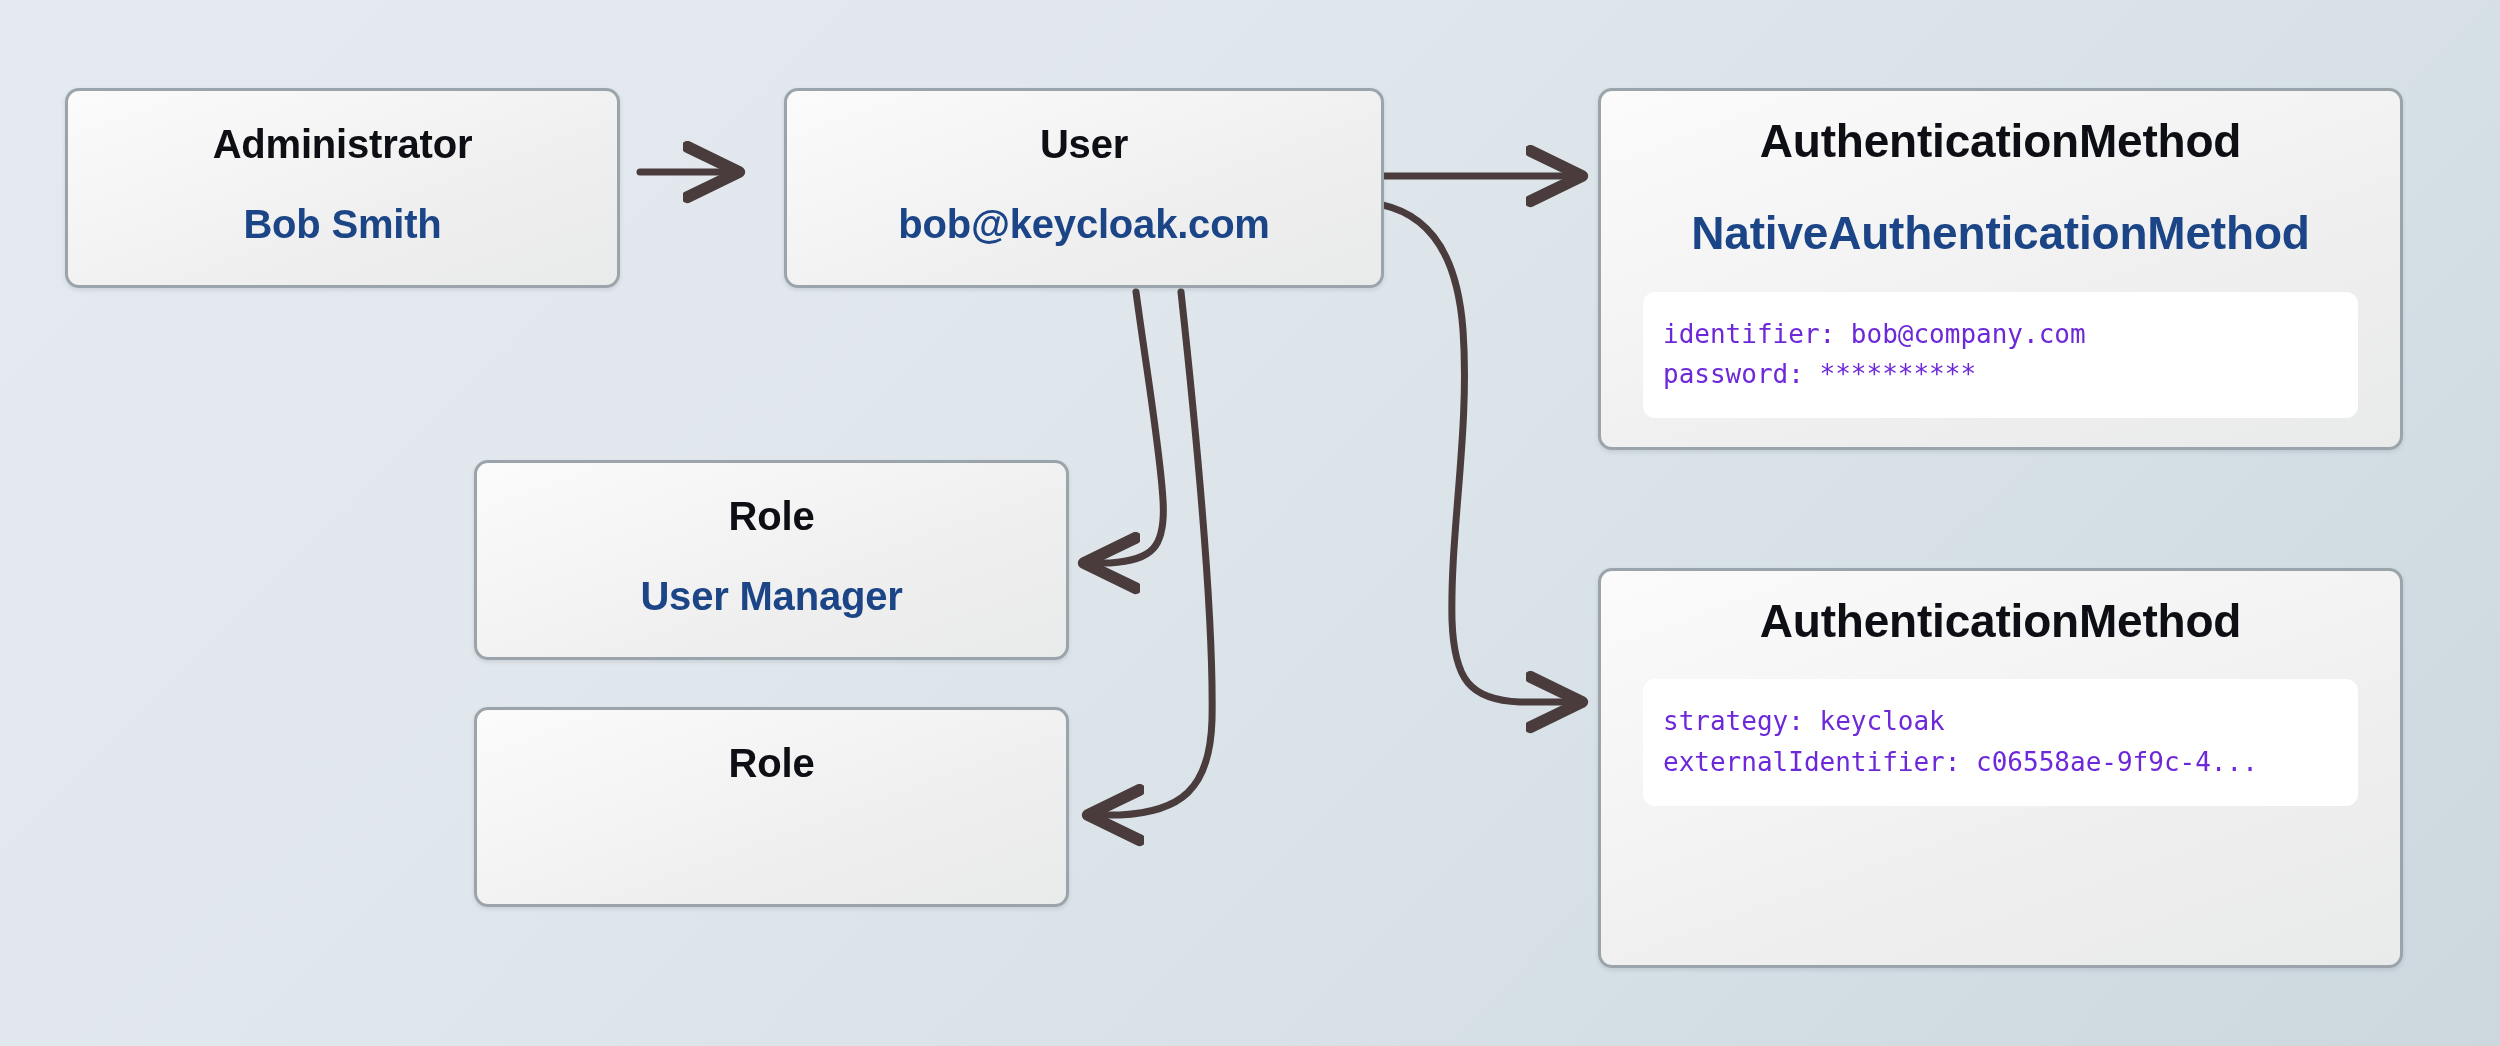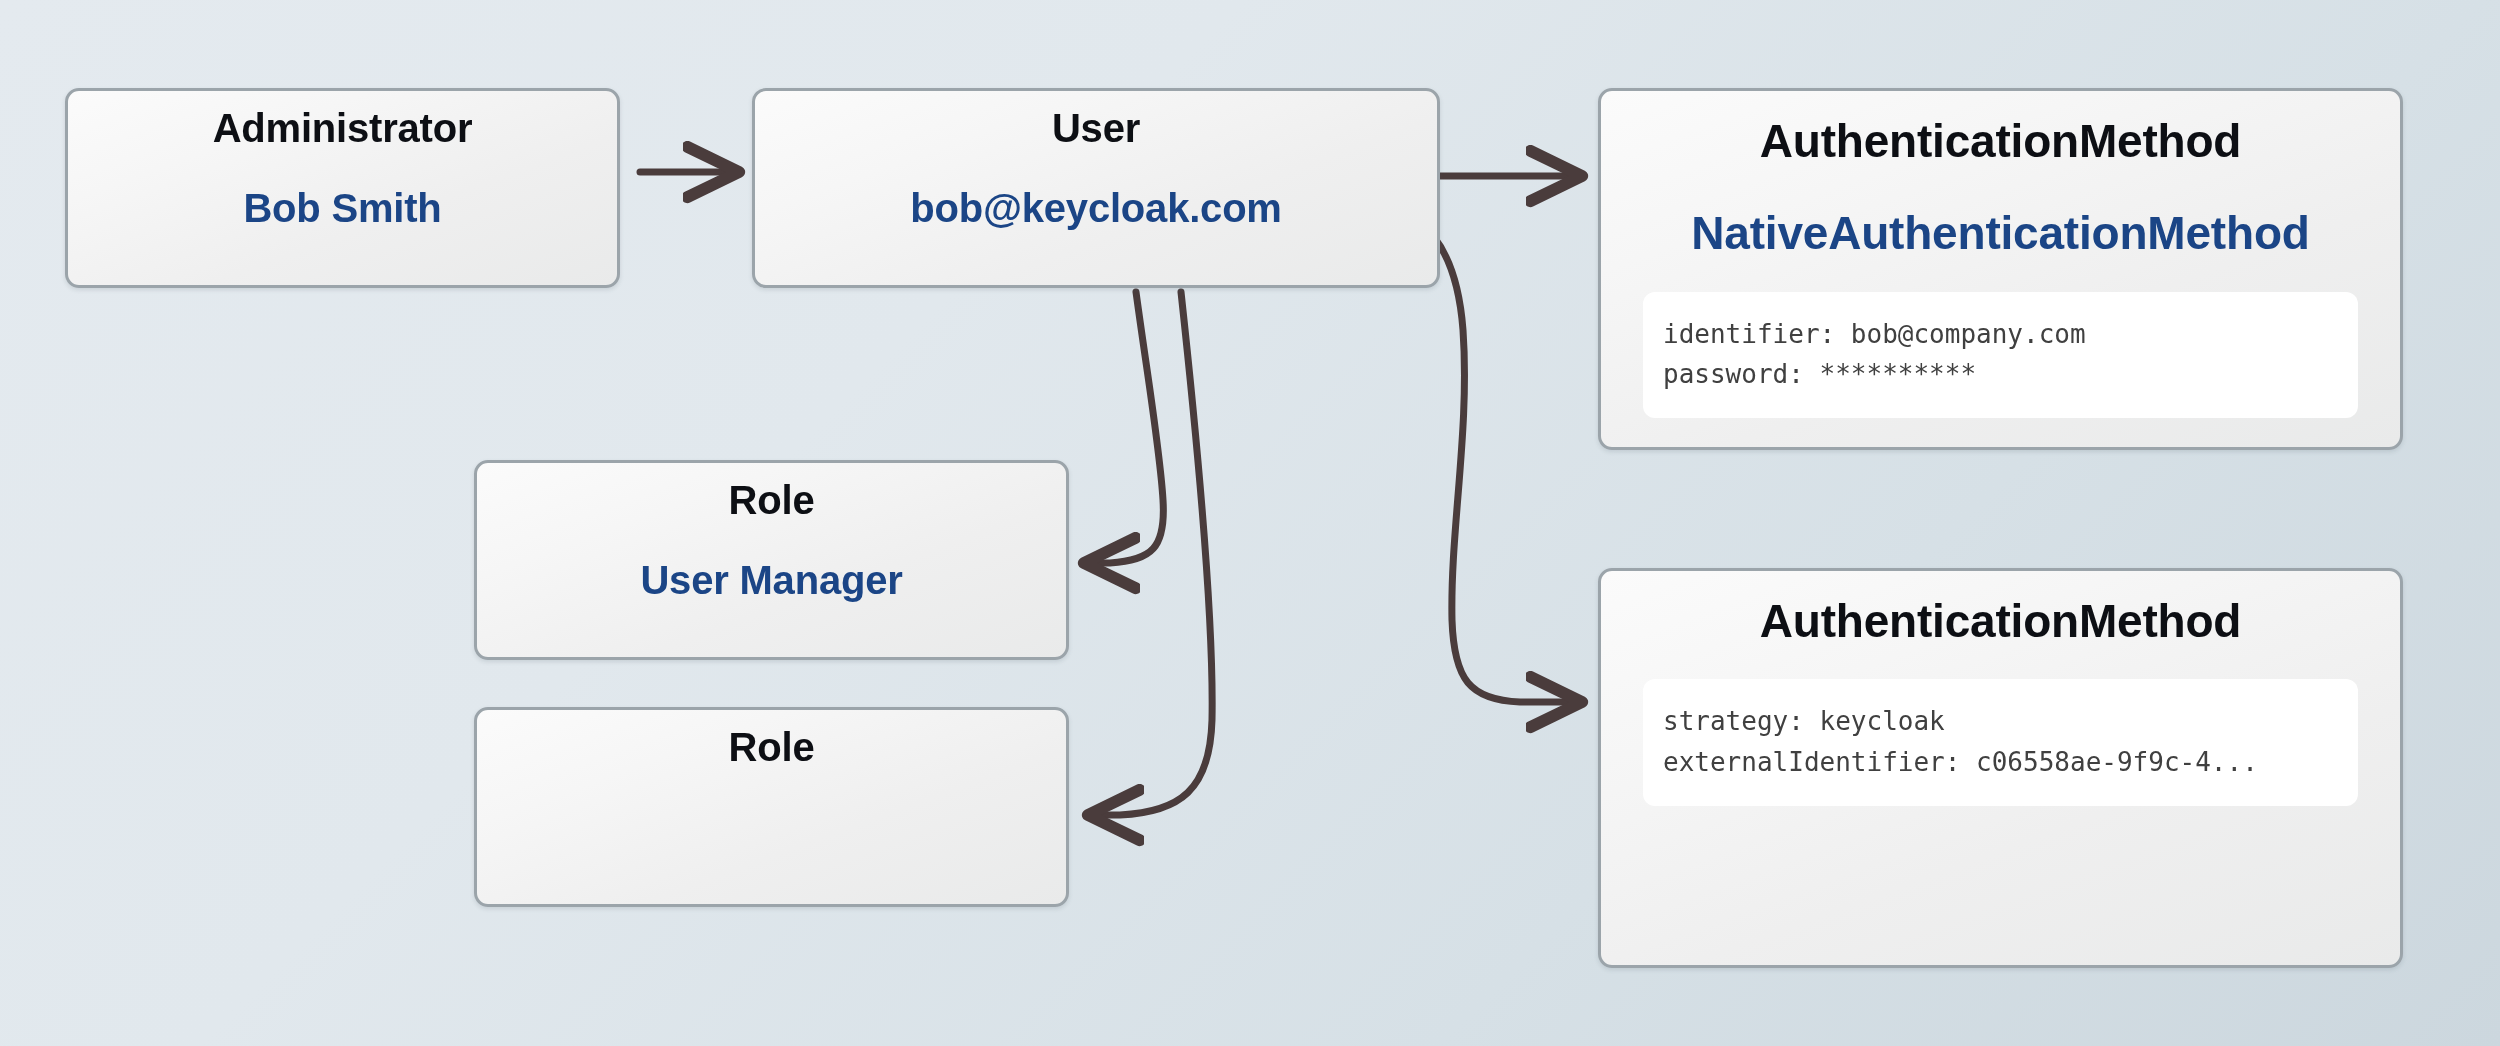--- a/index.html
+++ b/index.html
@@ -49,45 +49,45 @@
   .node-label {
     color: #1b4586;
     font-weight: bold;
     text-align: center;
     width: 100%;
     line-height: 1.05;
     letter-spacing: -0.2px;
   }
 
   
-  .node.simple .node-type  { font-size: 40px; margin-top: 16px; }
+  .node.simple .node-type  { font-size: 40px; margin-top: 32px; }
   .node.simple .node-label { font-size: 40px; margin-top: 38px; }
 
   
   .node.auth { align-items: stretch; }
   .node.auth .node-type  { font-size: 46px; margin-top: 26px; }
   .node.auth .node-label { font-size: 46px; margin-top: 44px; }
 
   .detail-box {
     margin: 34px 42px 0 42px;
     background: #ffffff;
     border-radius: 12px;
     padding: 22px 20px 24px 20px;
   }
   .detail-line {
     font-family: "DejaVu Sans Mono", "Liberation Mono", monospace;
     font-size: 26px;
-    color: #404040;
+    color: #6d28d9;
     line-height: 1.55;
     white-space: pre;
   }
 
   
   #node-administrator    { left: 65px;   top: 88px;  width: 555px;  height: 200px; }
-  #node-user             { left: 752px;  top: 88px;  width: 688px;  height: 200px; }
+  #node-user             { left: 784px;  top: 88px;  width: 600px;  height: 200px; }
   #node-role-order       { left: 474px;  top: 460px; width: 595px;  height: 200px; }
   #node-role-customer    { left: 474px;  top: 707px; width: 595px;  height: 200px; }
   #node-auth-native      { left: 1598px; top: 88px;  width: 805px;  height: 362px; }
   #node-auth-external    { left: 1598px; top: 568px; width: 805px;  height: 400px; }
 </style>
 </head>
 <body>
 
 <div id="canvas">
 

